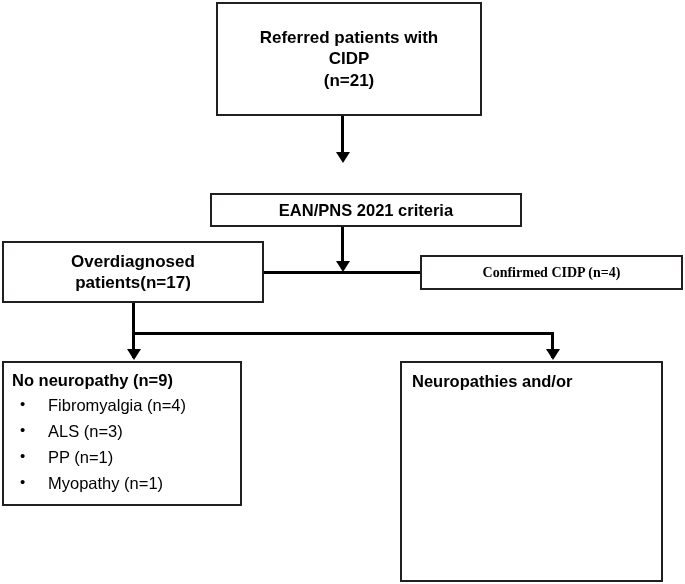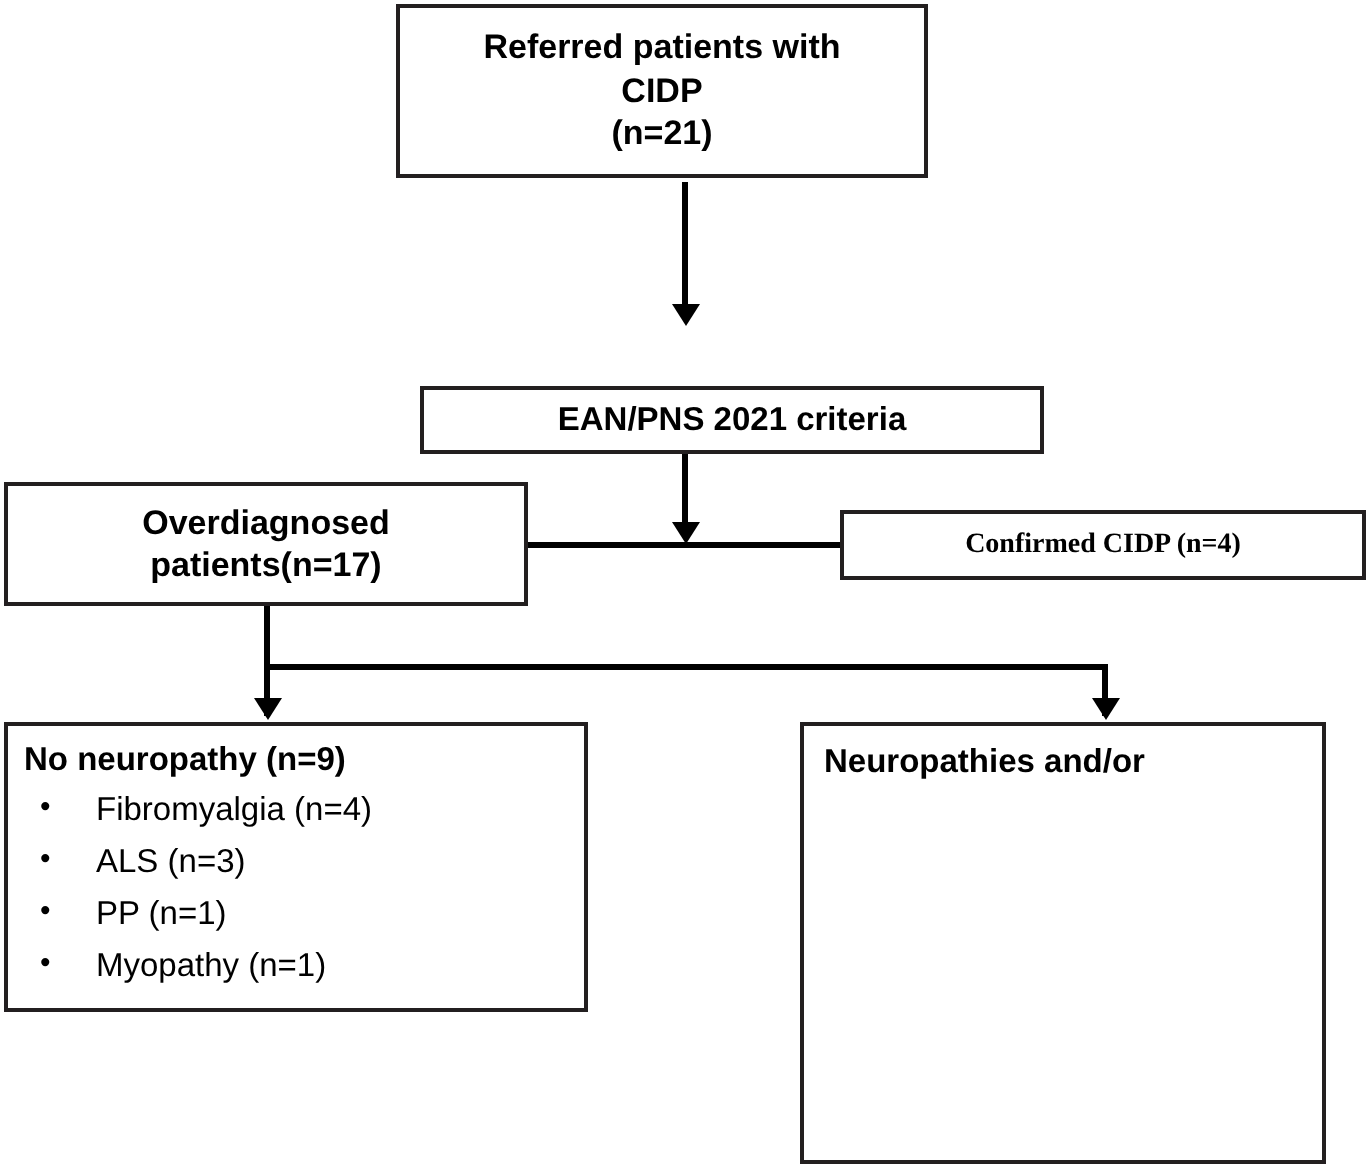--- a/index.html
+++ b/index.html
@@ -30,24 +30,24 @@
   }
   .node-center .node-text {
     font-weight: bold;
     font-size: 17px;
     line-height: 1.26;
     color: #000000;
     padding: 0 6px;
   }
   
   #node-referred {
-    left: 198px;
+    left: 216px;
     top: 2px;
     width: 266px;
-    height: 87px;
+    height: 114px;
   }
   
   #node-criteria {
     left: 210px;
     top: 165px;
     width: 312px;
     height: 34px;
     margin-top: 28px;
   }
   #node-criteria .node-text { font-size: 16.5px; }
@@ -63,21 +63,21 @@
     left: 420px;
     top: 255px;
     width: 263px;
     height: 35px;
   }
   #node-confirmed .node-text { font-size: 14px; font-family: Liberation Serif, serif; }
   
   #node-no-neuropathy {
     left: 2px;
     top: 361px;
-    width: 292px;
+    width: 240px;
     height: 145px;
     padding: 7px 8px 0 8px;
   }
   
   #node-neuropathies {
     left: 400px;
     top: 361px;
     width: 263px;
     height: 221px;
     padding: 8px 8px 6px 10px;

